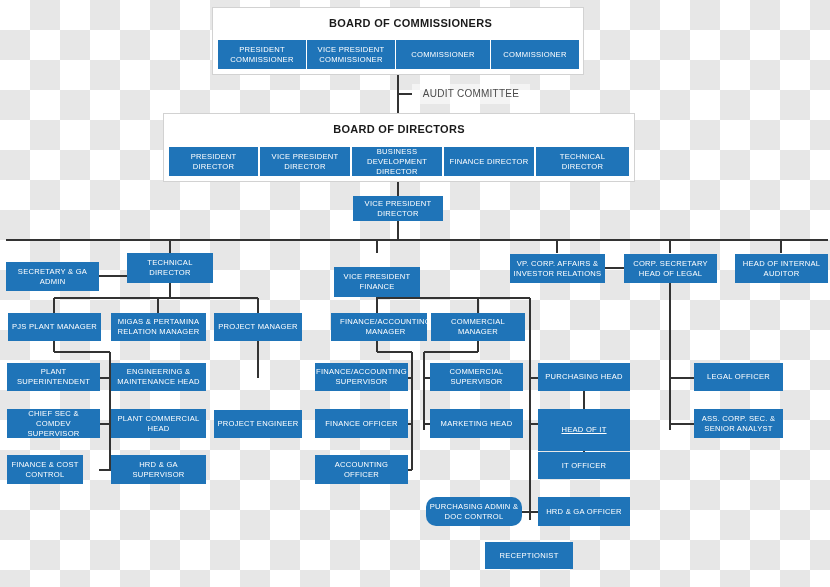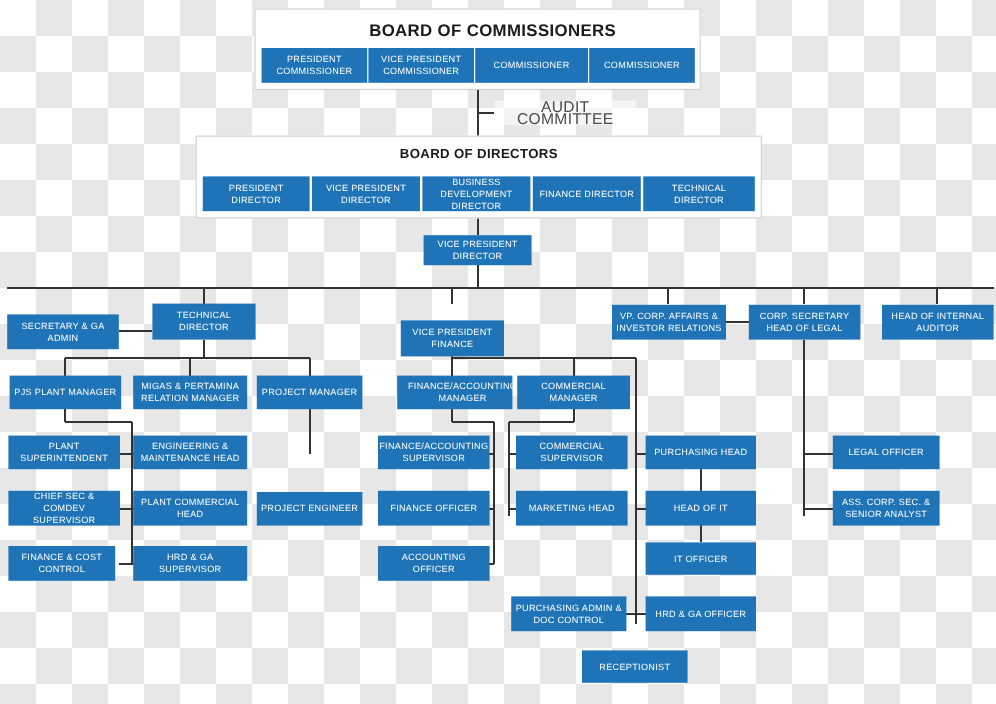--- a/index.html
+++ b/index.html
@@ -62,21 +62,21 @@
   }
   .ghost{
     position:absolute;
     box-sizing:border-box;
     background:rgba(255,255,255,0.55);
     color:#4a4a4a;
     display:flex;
     align-items:center;
     justify-content:center;
     text-align:center;
-    font-size:13px;
+    font-size:10px;
     line-height:10px;
     letter-spacing:.25px;
     text-transform:uppercase;
     z-index:3;
   }
 </style>
 </head>
 <body>
 
 <div id="chart-root">
@@ -153,21 +153,21 @@
       <path d="M530 512 L538 512"></path>
       <path d="M530 512 L522 512"></path>
       <path d="M530 556 L505 556"></path>
 
       <path d="M584 390 L584 406"></path>
       <path d="M584 406 L584 452"></path>
     </g>
   </svg>
 
   <div class="panel" style="left:212px;top:7px;width:372px;height:68px;"></div>
-  <div class="panel-title" style="left:212px;top:17px;width:397px;font-size:14px;">BOARD OF COMMISSIONERS</div>
+  <div class="panel-title" style="left:212px;top:17px;width:397px;font-size:11px;">BOARD OF COMMISSIONERS</div>
 
   <div class="node" style="left:218px;top:40px;width:88px;height:29px;">PRESIDENT COMMISSIONER</div>
   <div class="node" style="left:307px;top:40px;width:88px;height:29px;">VICE PRESIDENT COMMISSIONER</div>
   <div class="node" style="left:396px;top:40px;width:94px;height:29px;">COMMISSIONER</div>
   <div class="node" style="left:491px;top:40px;width:88px;height:29px;">COMMISSIONER</div>
 
   <div class="ghost" style="left:412px;top:84px;width:118px;height:20px;">AUDIT COMMITTEE</div>
 
   <div class="panel" style="left:163px;top:113px;width:472px;height:69px;"></div>
   <div class="panel-title" style="left:163px;top:123px;width:472px;font-size:11px;">BOARD OF DIRECTORS</div>
@@ -198,26 +198,26 @@
   <div class="node" style="left:214px;top:363px;width:88px;height:28px;margin-top:47px;">PROJECT ENGINEER</div>
   <div class="node" style="left:315px;top:363px;width:93px;height:28px;">FINANCE/ACCOUNTING SUPERVISOR</div>
   <div class="node" style="left:430px;top:363px;width:93px;height:28px;">COMMERCIAL SUPERVISOR</div>
   <div class="node" style="left:538px;top:363px;width:92px;height:28px;">PURCHASING HEAD</div>
   <div class="node" style="left:694px;top:363px;width:89px;height:28px;">LEGAL OFFICER</div>
 
   <div class="node" style="left:7px;top:409px;width:93px;height:29px;">CHIEF SEC &amp; COMDEV SUPERVISOR</div>
   <div class="node" style="left:111px;top:409px;width:95px;height:29px;">PLANT COMMERCIAL HEAD</div>
   <div class="node" style="left:315px;top:409px;width:93px;height:29px;">FINANCE OFFICER</div>
   <div class="node" style="left:430px;top:409px;width:93px;height:29px;">MARKETING HEAD</div>
-  <div class="node" style="left:538px;top:409px;width:92px;height:29px;">HEAD OF IT</div>
+  <div class="node" style="left:538px;top:409px;width:92px;height:42px;text-decoration:underline;">HEAD OF IT</div>
   <div class="node" style="left:694px;top:409px;width:89px;height:29px;">ASS. CORP. SEC. &amp; SENIOR ANALYST</div>
 
-  <div class="node" style="left:7px;top:455px;width:89px;height:29px;">FINANCE &amp; COST CONTROL</div>
+  <div class="node" style="left:7px;top:455px;width:76px;height:29px;">FINANCE &amp; COST CONTROL</div>
   <div class="node" style="left:111px;top:455px;width:95px;height:29px;">HRD &amp; GA SUPERVISOR</div>
   <div class="node" style="left:315px;top:455px;width:93px;height:29px;">ACCOUNTING OFFICER</div>
   <div class="node" style="left:538px;top:452px;width:92px;height:27px;">IT OFFICER</div>
 
-  <div class="node" style="left:426px;top:497px;width:96px;height:29px;">PURCHASING ADMIN &amp; DOC CONTROL</div>
+  <div class="node" style="left:426px;top:497px;width:96px;height:29px;border-radius:10px;">PURCHASING ADMIN &amp; DOC CONTROL</div>
   <div class="node" style="left:538px;top:497px;width:92px;height:29px;">HRD &amp; GA OFFICER</div>
 
   <div class="node" style="left:485px;top:542px;width:88px;height:27px;">RECEPTIONIST</div>
 
 </div>
 
 </body></html>

